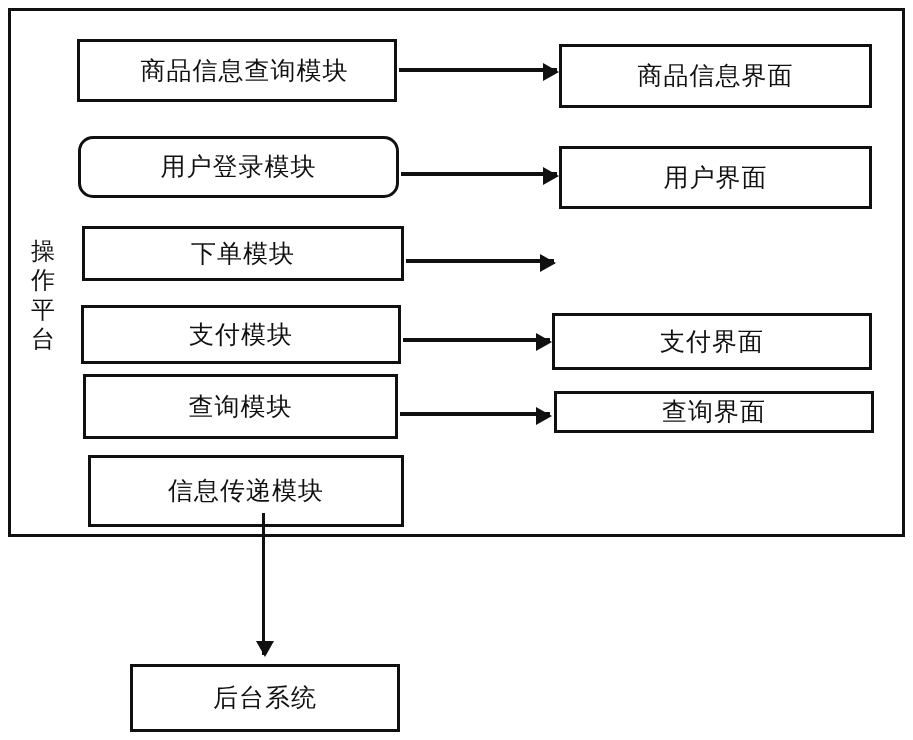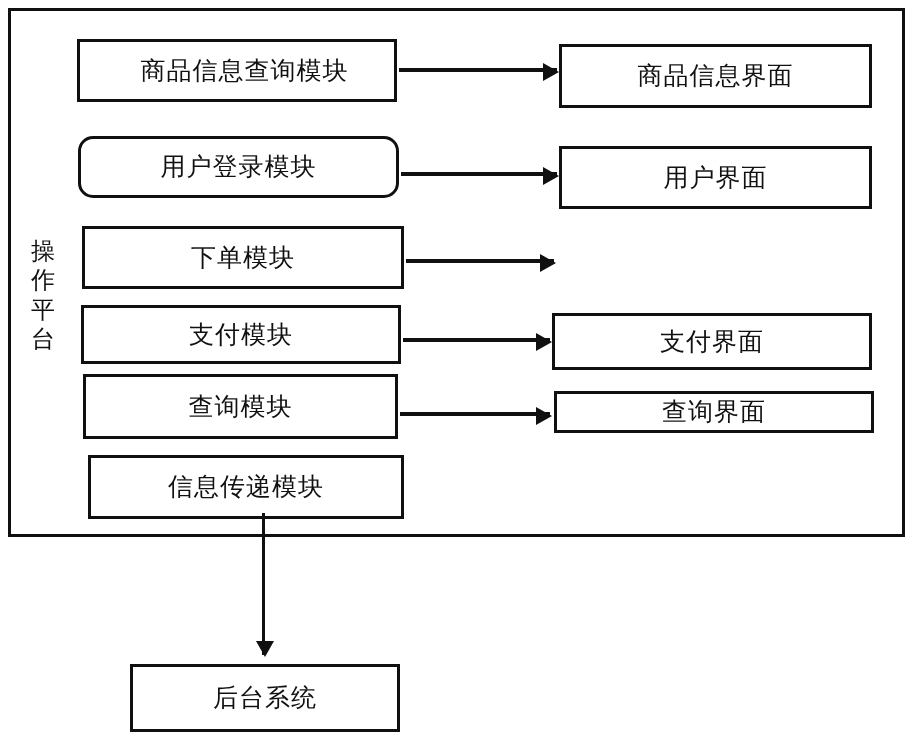--- a/index.html
+++ b/index.html
@@ -92,27 +92,27 @@
     <span>操</span>
     <span>作</span>
     <span>平</span>
     <span>台</span>
   </div>
 
   <div class="node" style="left:77px; top:39px; width:320px; height:63px;padding-left:15px;">商品信息查询模块</div>
 
   <div class="node" style="left:78px; top:136px; width:321px; height:62px;border-radius:15px;">用户登录模块</div>
 
-  <div class="node" style="left:82px; top:226px; width:322px; height:63px;">下单模块</div>
+  <div class="node" style="left:82px; top:226px; width:322px; height:55px;">下单模块</div>
 
   <div class="node" style="left:81px; top:305px; width:320px; height:59px;">支付模块</div>
 
   <div class="node" style="left:83px; top:374px; width:315px; height:65px;">查询模块</div>
 
-  <div class="node" style="left:88px; top:455px; width:316px; height:64px;">信息传递模块</div>
+  <div class="node" style="left:88px; top:455px; width:316px; height:72px;">信息传递模块</div>
 
   <div class="node" style="left:559px; top:44px; width:313px; height:64px;">商品信息界面</div>
 
   <div class="node" style="left:559px; top:146px; width:313px; height:63px;">用户界面</div>
 
 
   <div class="node" style="left:552px; top:313px; width:320px; height:57px;">支付界面</div>
 
   <div class="node" style="left:554px; top:391px; width:320px; height:42px;">查询界面</div>
 

